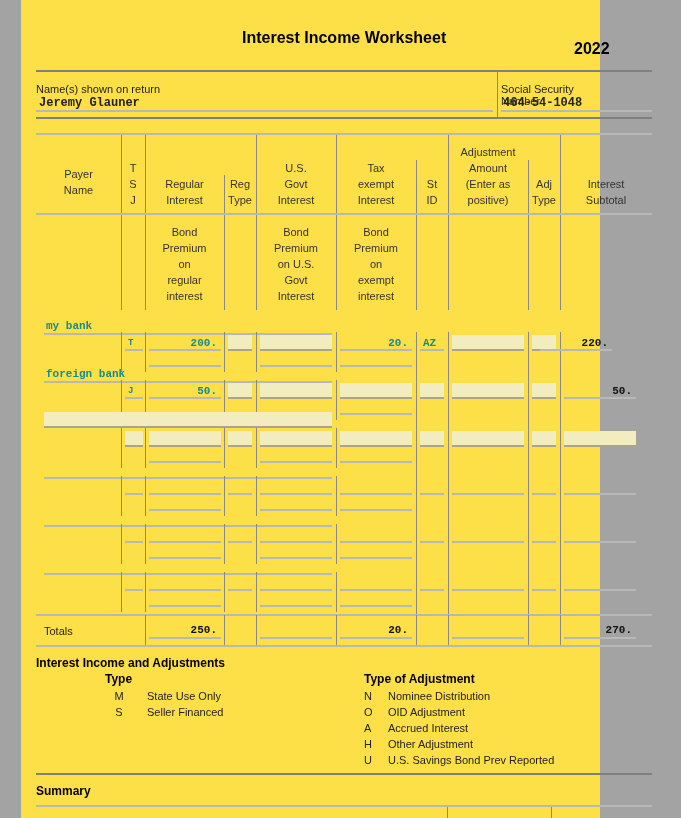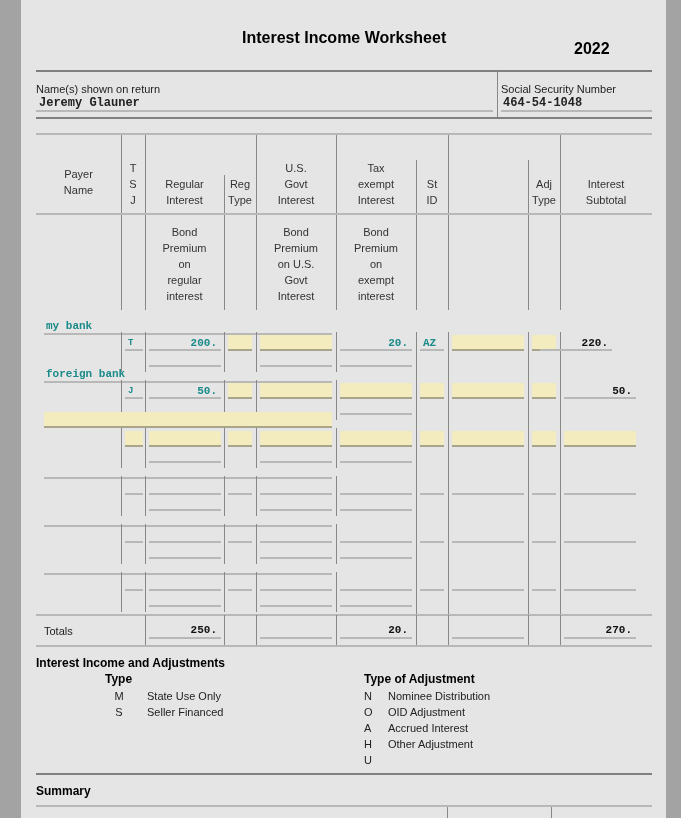--- a/index.html
+++ b/index.html
@@ -1,18 +1,18 @@
 <!DOCTYPE html>
 <html><head>
 <meta charset="utf-8">
 <style>
   html, body { margin:0; padding:0; }
   body { width:681px; height:818px; background:#a3a3a3; position:relative; overflow:hidden;
          font-family:"Liberation Sans", sans-serif; color:#000; }
-  .page { position:absolute; left:21px; top:0; width:645px; height:818px; background:#e5e5e5; }
+  .page { position:absolute; left:21px; top:0; width:579px; height:818px; background:#fde047; }
   .abs { position:absolute; }
   .title { font-weight:bold; font-size:16px; }
   .lbl { font-size:11px; color:#222; }
   .mono { font-family:"Liberation Mono", monospace; font-size:12px; }
   .hline { position:absolute; height:0; border-top:2px solid #808080; }
   .hline.thin { border-top:2px solid #b8b8b8; }
   .vline { position:absolute; width:0; border-left:1px solid #888; }
   .hdr { position:absolute; font-size:11px; color:#333; text-align:center; line-height:16px; }
   .fld { position:absolute; height:14px; border-bottom:2px solid #b8b8b8; box-sizing:content-box; }
   .fld.yel { background:#f3ecbe; border-bottom:2px solid #aaa48a; }
@@ -78,20 +78,26 @@
   </div>
   <div class="hdr" style="left:315px; width:80px; top:160px;">
     <div>Tax</div>
       <div>exempt</div>
       <div>Interest</div>
   </div>
   <div class="hdr" style="left:395px; width:32px; top:176px;">
     <div>St</div>
       <div>ID</div>
   </div>
+  <div class="hdr" style="left:427px; width:80px; top:144px;">
+    <div>Adjustment</div>
+      <div>Amount</div>
+      <div>(Enter as</div>
+      <div>positive)</div>
+  </div>
   <div class="hdr" style="left:507px; width:32px; top:176px;">
     <div>Adj</div>
       <div>Type</div>
   </div>
   <div class="hdr" style="left:539px; width:92px; top:176px;">
     <div>Interest</div>
       <div>Subtotal</div>
   </div>
 
   <div class="hline thin" style="left:15px; top:213px; width:616px;"></div>
@@ -420,20 +426,21 @@
     <div style="display:flex;">
         <span style="width:24px;">A</span>
         <span>Accrued Interest</span>
       </div>
     <div style="display:flex;">
         <span style="width:24px;">H</span>
         <span>Other Adjustment</span>
       </div>
     <div style="display:flex;">
         <span style="width:24px;">U</span>
+        <span>U.S. Savings Bond Prev Reported</span>
       </div>
   </div>
 
   <div class="hline" style="left:15px; top:773px; width:616px;"></div>
   <div class="sect" style="left:15px; top:784px;">Summary</div>
   <div class="hline thin" style="left:15px; top:805px; width:616px;"></div>
   <div class="vline" style="left:426px; top:807px; height:11px;"></div>
   <div class="vline" style="left:530px; top:807px; height:11px;"></div>
 
 </div>

